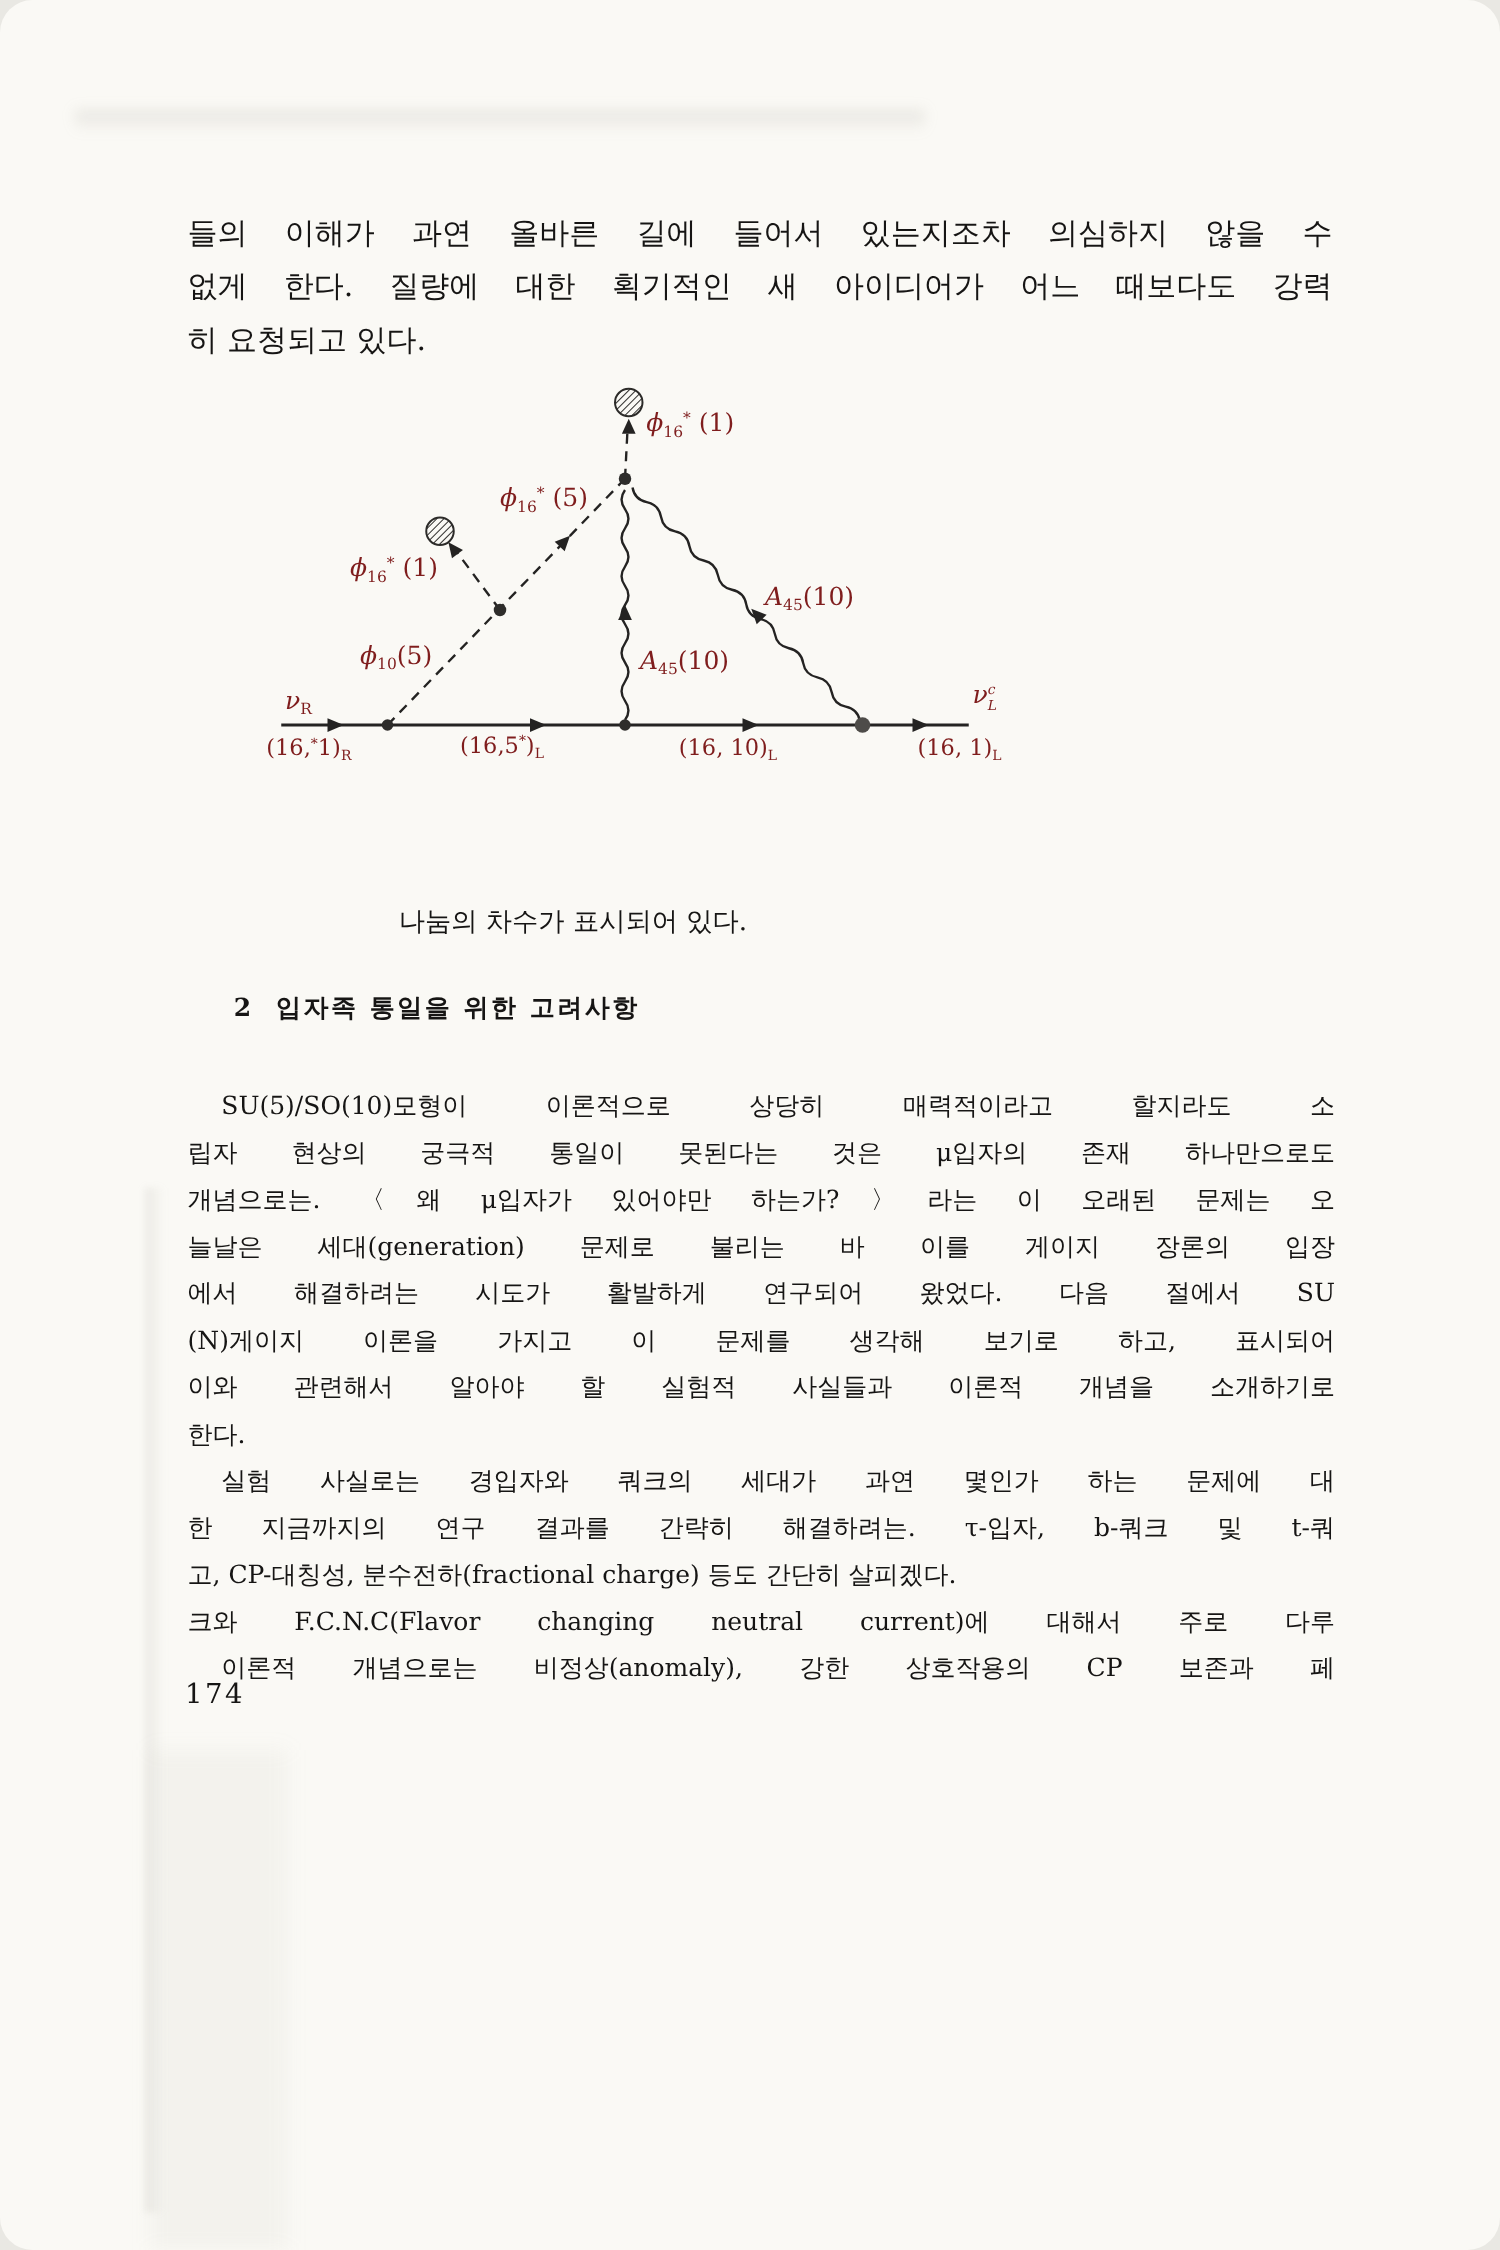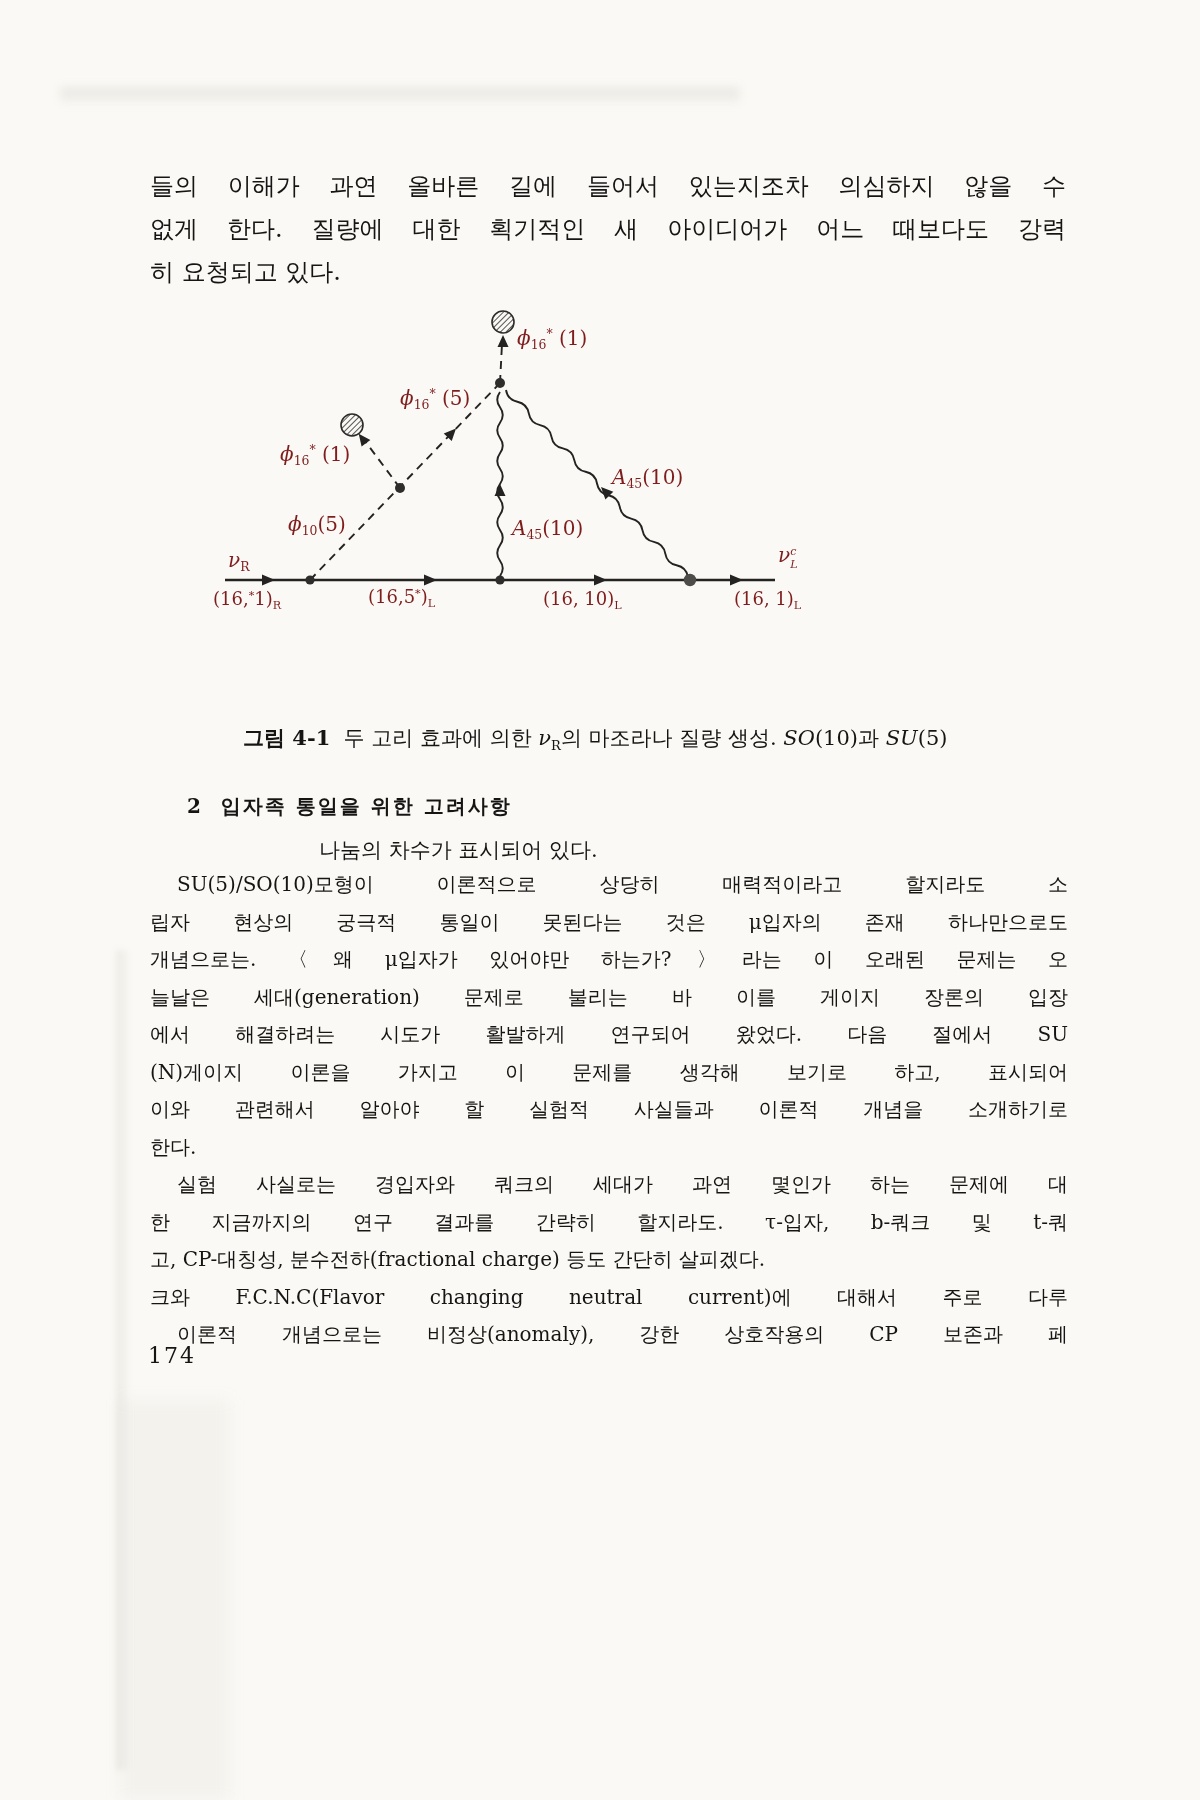--- a/index.html
+++ b/index.html
@@ -4,21 +4,21 @@
 <style>
   *{box-sizing:border-box}
   html,body{margin:0;padding:0}
   body{
     width:1200px;height:1800px;
     background:#e9e8e3;
     font-family:"DejaVu Serif","Liberation Serif",serif;
   }
   .page{
     position:relative;width:1200px;height:1800px;
-    background:#faf9f5;overflow:hidden;color:#161514;
+    background:#faf9f5;overflow:hidden;color:#161514;border-radius:26px;
   }
   
   .artifact-top{
     position:absolute;left:60px;top:88px;width:680px;height:18px;
     background:linear-gradient(to bottom,rgba(150,147,138,.20),rgba(150,147,138,0));
     filter:blur(5px);
   }
   .artifact-gutter{
     position:absolute;left:116px;top:950px;width:16px;height:820px;
     background:linear-gradient(to right,rgba(150,147,138,.14),rgba(150,147,138,0));
@@ -142,37 +142,36 @@
     <div class="dlabel nu" style="left:228px;top:248px"><span class="i">ν</span><span class="sub">R</span></div>
     <div class="dlabel nu" style="left:778px;top:243px"><span class="i">ν</span><span class="stack">c
 L</span></div>
     <div class="dlabel rep" style="left:213px;top:288px"><span>(16,</span><span class="sup">*</span><span>1)</span><span class="sub">R</span></div>
     <div class="dlabel rep" style="left:368px;top:286px"><span>(16,5</span><span class="sup">*</span><span>)</span><span class="sub">L</span></div>
     <div class="dlabel rep" style="left:543px;top:288px"><span>(16, 10)</span><span class="sub">L</span></div>
     <div class="dlabel rep" style="left:734px;top:288px"><span>(16, 1)</span><span class="sub">L</span></div>
   </div>
 
   <div class="caption">
-    <div class="cap1"><span class="b">그림 4-1</span><span>  두 고리 효과에 의한 </span><span class="i">ν</span><span class="sub">R</span><span>의 마조라나 질량 생성. </span><span class="i">SO</span><span>(10)과 </span><span class="i">SU</span><span>(5)</span></div>
     <div class="cap2">나눔의 차수가 표시되어 있다.</div>
   </div>
 
   <h2 class="heading">2  입자족 통일을 위한 고려사항</h2>
 
   <div class="bodytext">
     <div class="tl jl indent">SU(5)/SO(10)모형이 이론적으로 상당히 매력적이라고 할지라도 소</div>
     <div class="tl jl">립자 현상의 궁극적 통일이 못된다는 것은 μ입자의 존재 하나만으로도</div>
     <div class="tl jl">개념으로는. 〈왜 μ입자가 있어야만 하는가?〉라는 이 오래된 문제는 오</div>
     <div class="tl jl">늘날은 세대(generation) 문제로 불리는 바 이를 게이지 장론의 입장</div>
     <div class="tl jl">에서 해결하려는 시도가 활발하게 연구되어 왔었다. 다음 절에서 SU</div>
     <div class="tl jl">(N)게이지 이론을 가지고 이 문제를 생각해 보기로 하고, 표시되어</div>
     <div class="tl jl">이와 관련해서 알아야 할 실험적 사실들과 이론적 개념을 소개하기로</div>
     <div class="tl">한다.</div>
     <div class="tl jl indent">실험 사실로는 경입자와 쿼크의 세대가 과연 몇인가 하는 문제에 대</div>
-    <div class="tl jl">한 지금까지의 연구 결과를 간략히 할지라도. τ-입자, b-쿼크 및 t-쿼</div>
+    <div class="tl jl">한 지금까지의 연구 결과를 간략히 해결하려는. τ-입자, b-쿼크 및 t-쿼</div>
     <div class="tl">고, CP-대칭성, 분수전하(fractional charge) 등도 간단히 살피겠다.</div>
     <div class="tl jl">크와 F.C.N.C(Flavor changing neutral current)에 대해서 주로 다루</div>
     <div class="tl jl indent">이론적 개념으로는 비정상(anomaly), 강한 상호작용의 CP 보존과 페</div>
   </div>
 
   <div class="pagenum">174</div>
 
 </div>
 
 </body></html>

